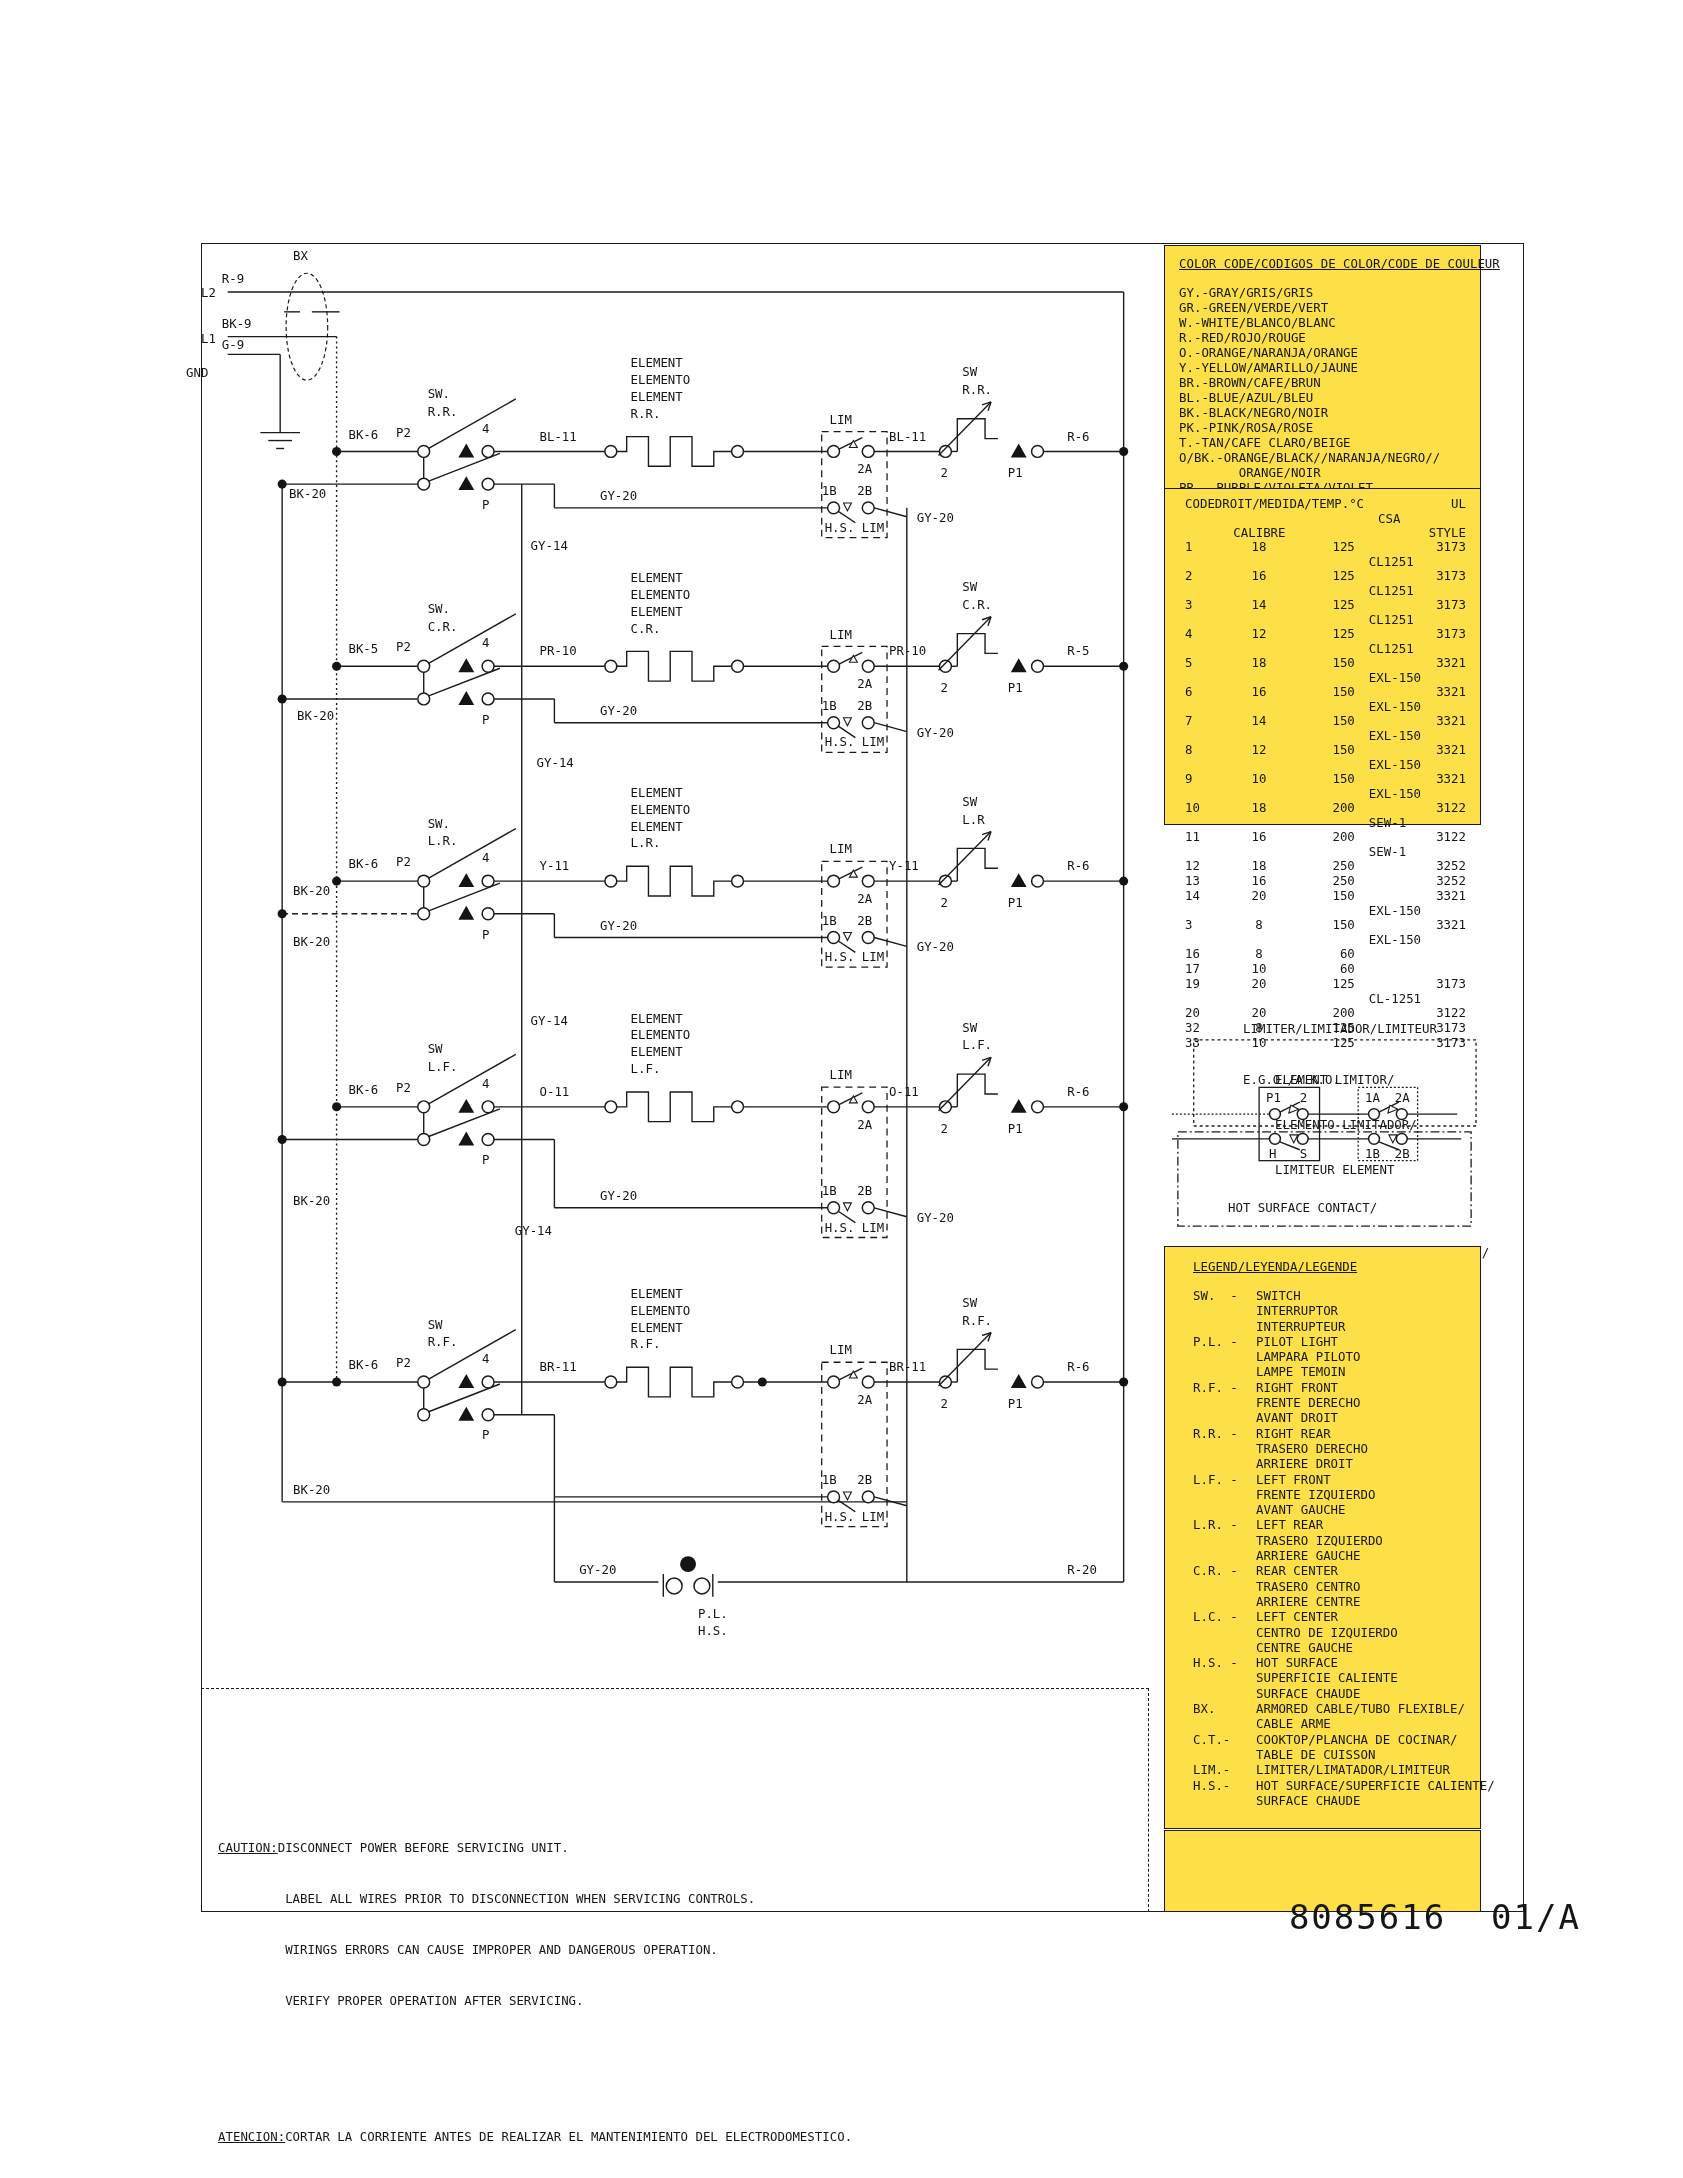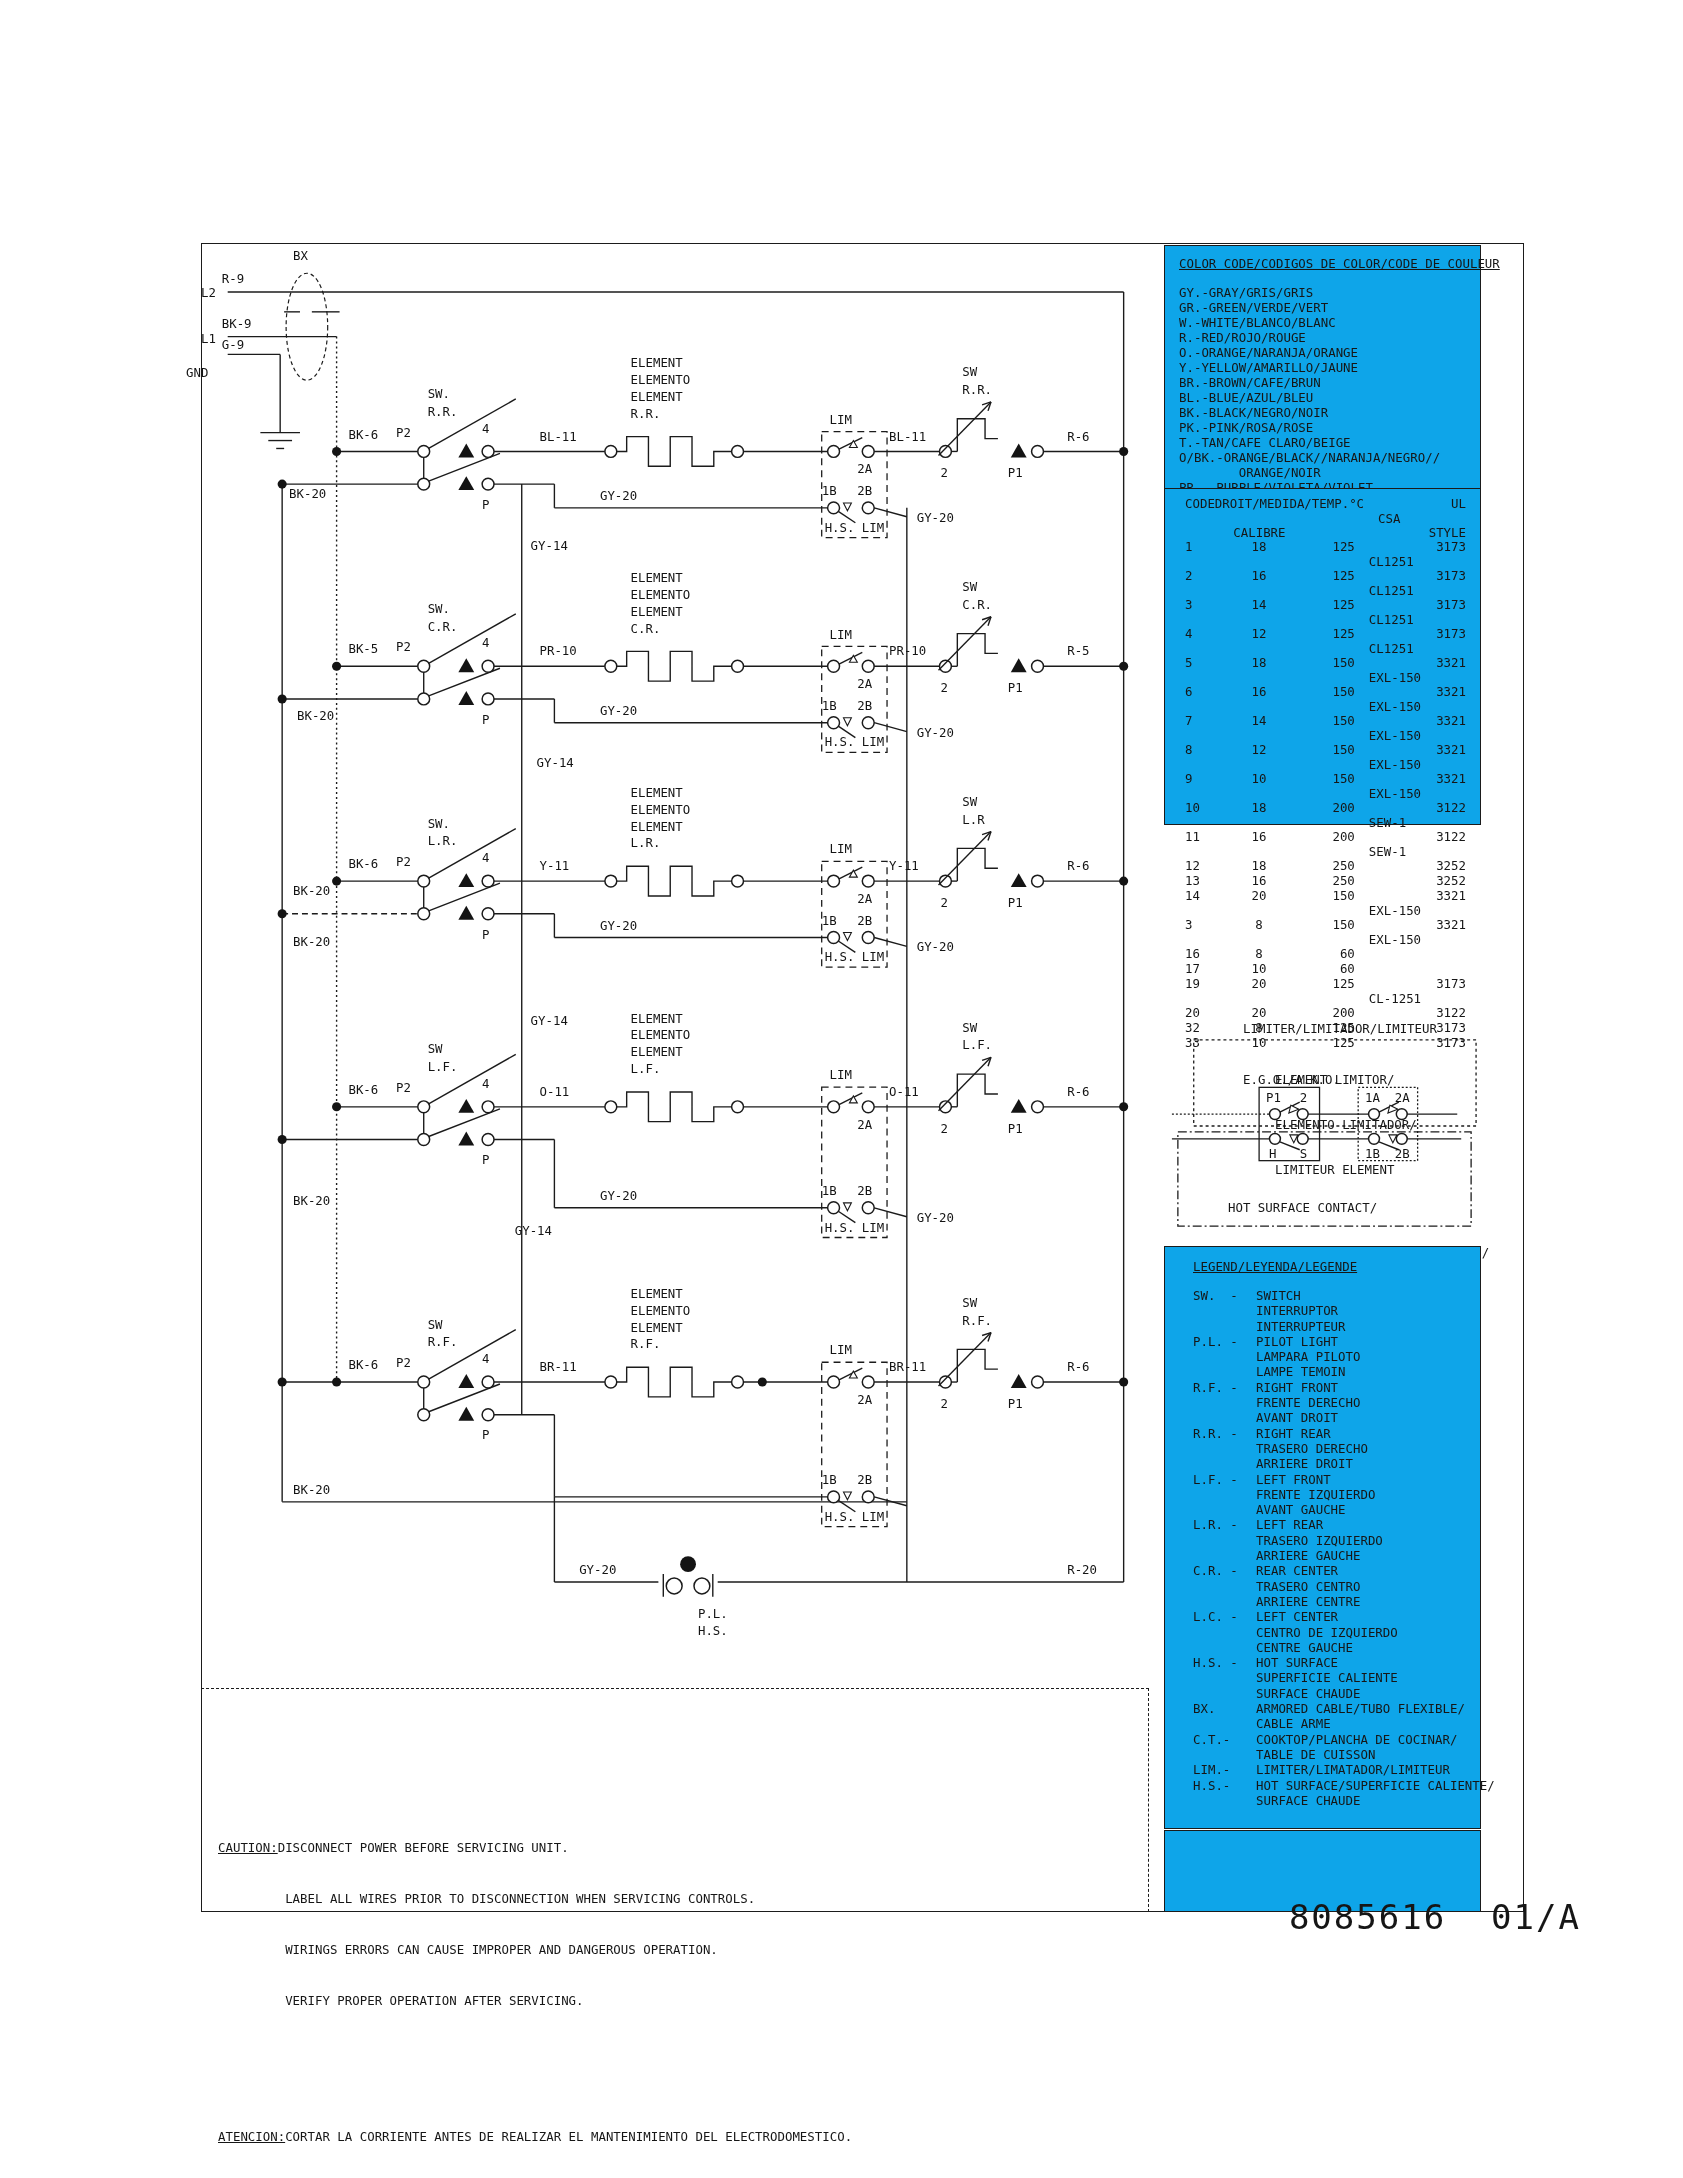--- a/index.html
+++ b/index.html
@@ -1,19 +1,19 @@
 <!DOCTYPE html>
 <html><head>
 <meta charset="utf-8">
 <style>
   html,body{margin:0;padding:0;background:#e8e8e8;}
   .page{position:relative;width:1683px;height:2178px;background:#ffffff;overflow:hidden;
         font-family:"DejaVu Sans Mono",monospace;color:#161616;}
   .abs{position:absolute;}
-  .box{position:absolute;border:1.4px solid #1b1b1b;box-sizing:border-box;background:#0ea5e9;}
+  .box{position:absolute;border:1.4px solid #1b1b1b;box-sizing:border-box;background:#fde047;}
   .dashedbox{position:absolute;border:1.4px dashed #1b1b1b;box-sizing:border-box;}
   svg line{stroke:#1b1b1b;stroke-width:1.4;}
   svg path{stroke:#1b1b1b;stroke-width:1.4;fill:none;}
   svg rect{stroke:#1b1b1b;stroke-width:1.3;fill:none;}
   svg ellipse{stroke:#1b1b1b;stroke-width:1.2;fill:none;}
   svg circle.contact{fill:#fff;stroke:#1b1b1b;stroke-width:1.5;}
   svg circle.dot{fill:#141414;stroke:none;}
   svg polygon.tri{fill:#141414;stroke:none;}
   svg polygon.otri{fill:#fff;stroke:#1b1b1b;stroke-width:1.1;}
   svg text{font-family:"DejaVu Sans Mono",monospace;font-size:12.5px;fill:#141414;}

